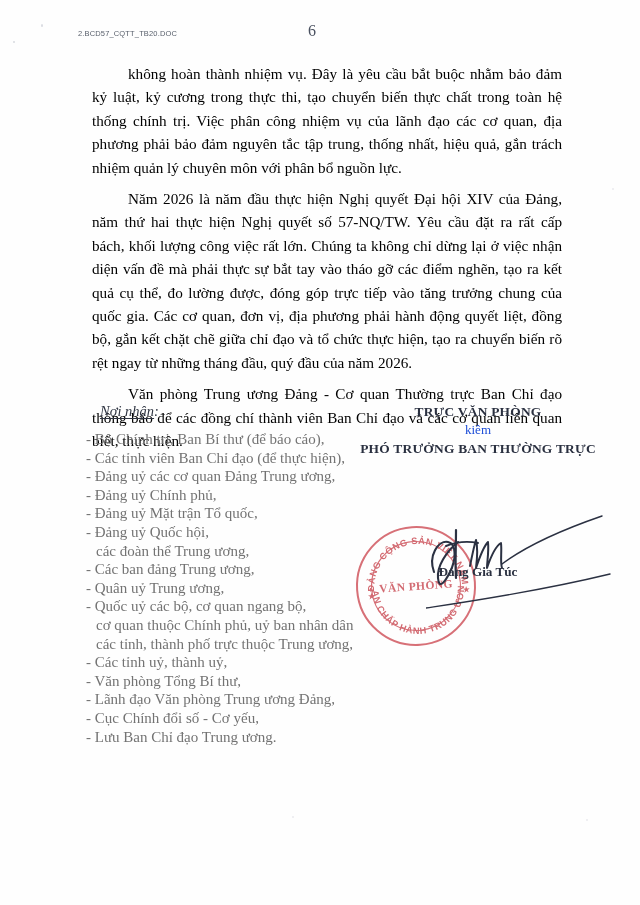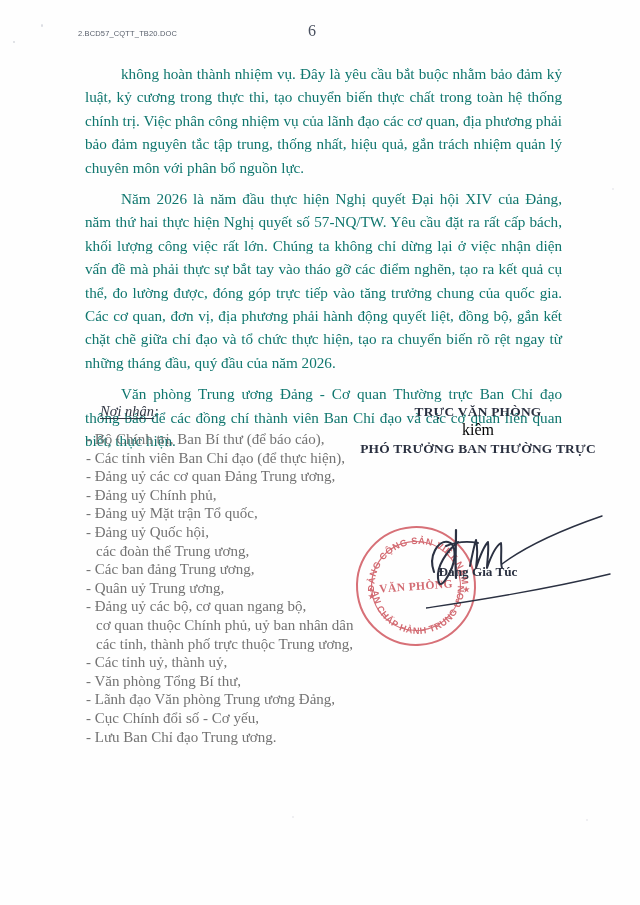--- a/index.html
+++ b/index.html
@@ -61,26 +61,26 @@
   }
 
   
   .body-text {
     position: absolute;
     left: 80px;
     top: 62px;
     width: 482px;
   }
   .para {
-    margin: 0 0 0 5px;
+    margin: 0 0 0 12px;
     text-align: justify;
     text-justify: inter-word;
     font-size: 15.2px;
     line-height: 23.4px;
-    color: #0f766e;
+    color: #000000;
     text-indent: 36px;
   }
   .para + .para { margin-top: 8px; }
 
   
   .footer {
     position: absolute;
     left: 0;
     top: 402px;
     width: 640px;
@@ -130,22 +130,22 @@
   }
   .sig-line1, .sig-line3 {
     font-size: 13.4px;
     font-weight: bold;
     letter-spacing: .25px;
     color: #2a3040;
     line-height: 19px;
     white-space: nowrap;
   }
   .sig-line2 {
-    font-size: 16px;
-    color: #000000;
+    font-size: 13px;
+    color: #1d4ed8;
     line-height: 18px;
     font-family: Liberation Serif, serif;
   }
 
   
   .sig-area {
     position: relative;
     height: 150px;
     margin-top: 4px;
   }
@@ -238,21 +238,21 @@
       <ul class="recip-list" id="recip-list">
           <li>- Bộ Chính trị, Ban Bí thư (để báo cáo),</li>
           <li>- Các tỉnh viên Ban Chỉ đạo (để thực hiện),</li>
           <li>- Đảng uỷ các cơ quan Đảng Trung ương,</li>
           <li>- Đảng uỷ Chính phủ,</li>
           <li>- Đảng uỷ Mặt trận Tổ quốc,</li>
           <li>- Đảng uỷ Quốc hội,</li>
           <li class="cont">các đoàn thể Trung ương,</li>
           <li>- Các ban đảng Trung ương,</li>
           <li>- Quân uỷ Trung ương,</li>
-          <li>- Đảng uỷ các bộ, cơ quan ngang bộ,</li>
+          <li>- Quốc uỷ các bộ, cơ quan ngang bộ,</li>
           <li class="cont">cơ quan thuộc Chính phủ, uỷ ban nhân dân</li>
           <li class="cont">các tỉnh, thành phố trực thuộc Trung ương,</li>
           <li>- Các tỉnh uỷ, thành uỷ,</li>
           <li>- Văn phòng Tổng Bí thư,</li>
           <li>- Lãnh đạo Văn phòng Trung ương Đảng,</li>
           <li>- Cục Chính đổi số - Cơ yếu,</li>
           <li>- Lưu Ban Chỉ đạo Trung ương.</li>
         </ul>
     </div>
 

